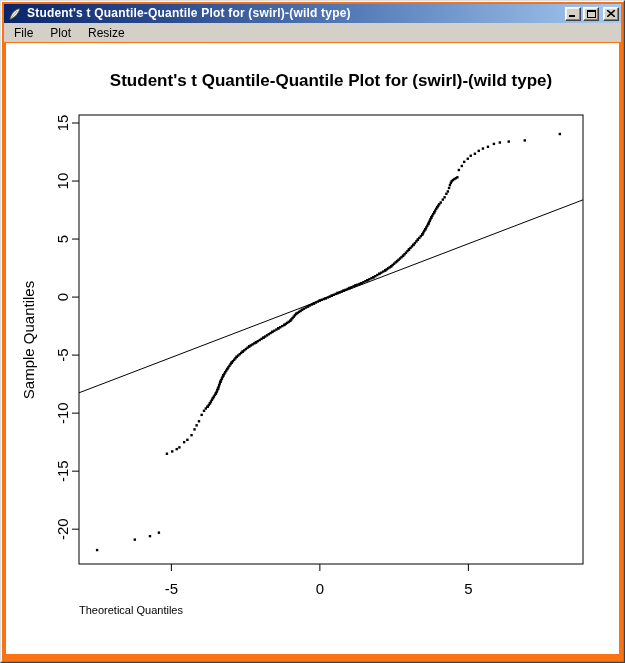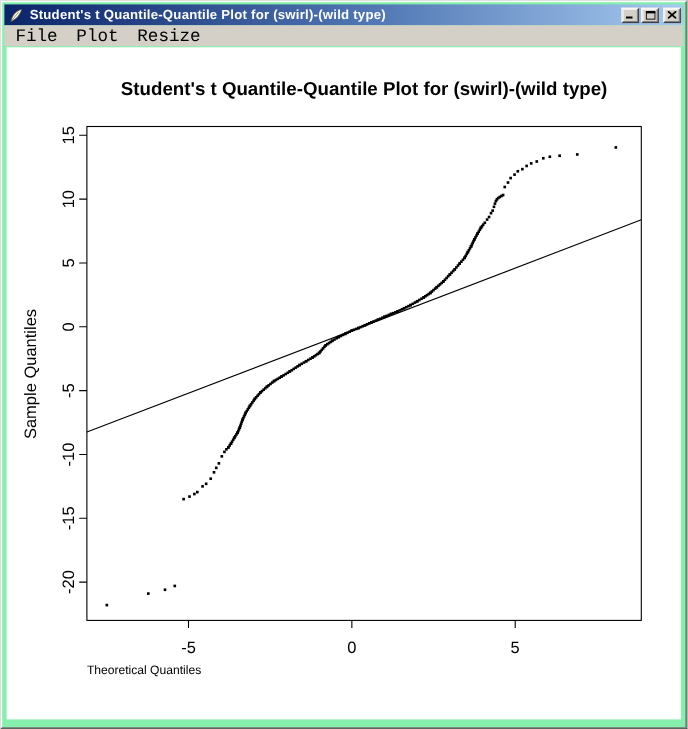--- a/index.html
+++ b/index.html
@@ -2,21 +2,21 @@
 <html><head>
 <meta charset="utf-8">
 <style>
   html,body{margin:0;padding:0;}
   body{
     width:625px;height:663px;position:relative;overflow:hidden;
     background:#d4d0c8;
     font-family:"Liberation Sans", sans-serif;
   }
   .window{
-    position:absolute;inset:0;background:#86efac;
+    position:absolute;inset:0;background:#f97316;
     border:1px solid;border-color:#dfdfdf #404040 #404040 #dfdfdf;padding-left:26px;
   }
   .window-inner{
     position:absolute;inset:0;
     border:1px solid;border-color:#ffffff #808080 #808080 #ffffff;
   }
   .titlebar{
     position:absolute;left:2px;top:2px;right:2px;height:19px;
     background:linear-gradient(to right,#0a246a,#5278b5 55%,#a6caf0);
     display:flex;align-items:center;padding:0 2px 0 4px;
@@ -34,21 +34,21 @@
     border:1px solid;border-color:#ffffff #404040 #404040 #ffffff;
     box-shadow:inset -1px -1px 0 #808080, inset 1px 1px 0 #f4f2ee;
     display:flex;align-items:center;justify-content:center;
     cursor:default;
   }
   .winbtn.close{margin-left:2px;}
   .winbtn svg{display:block;}
   .menubar{
     position:absolute;left:2px;top:21px;right:2px;height:19px;
     background:#d4d0c8;display:flex;align-items:center;
-    padding-left:8px;font-size:16px;color:#000;font-family:Liberation Mono, monospace;
+    padding-left:8px;font-size:12px;color:#000;
   }
   .menu-item{margin-right:13px;padding:1px 2px;}
   .client{
     position:absolute;left:4px;top:41px;width:613px;height:611px;
     background:#ffffff;
   }
   #plot-svg{
     position:absolute;left:0;top:0;width:625px;height:663px;
     pointer-events:none;
   }

